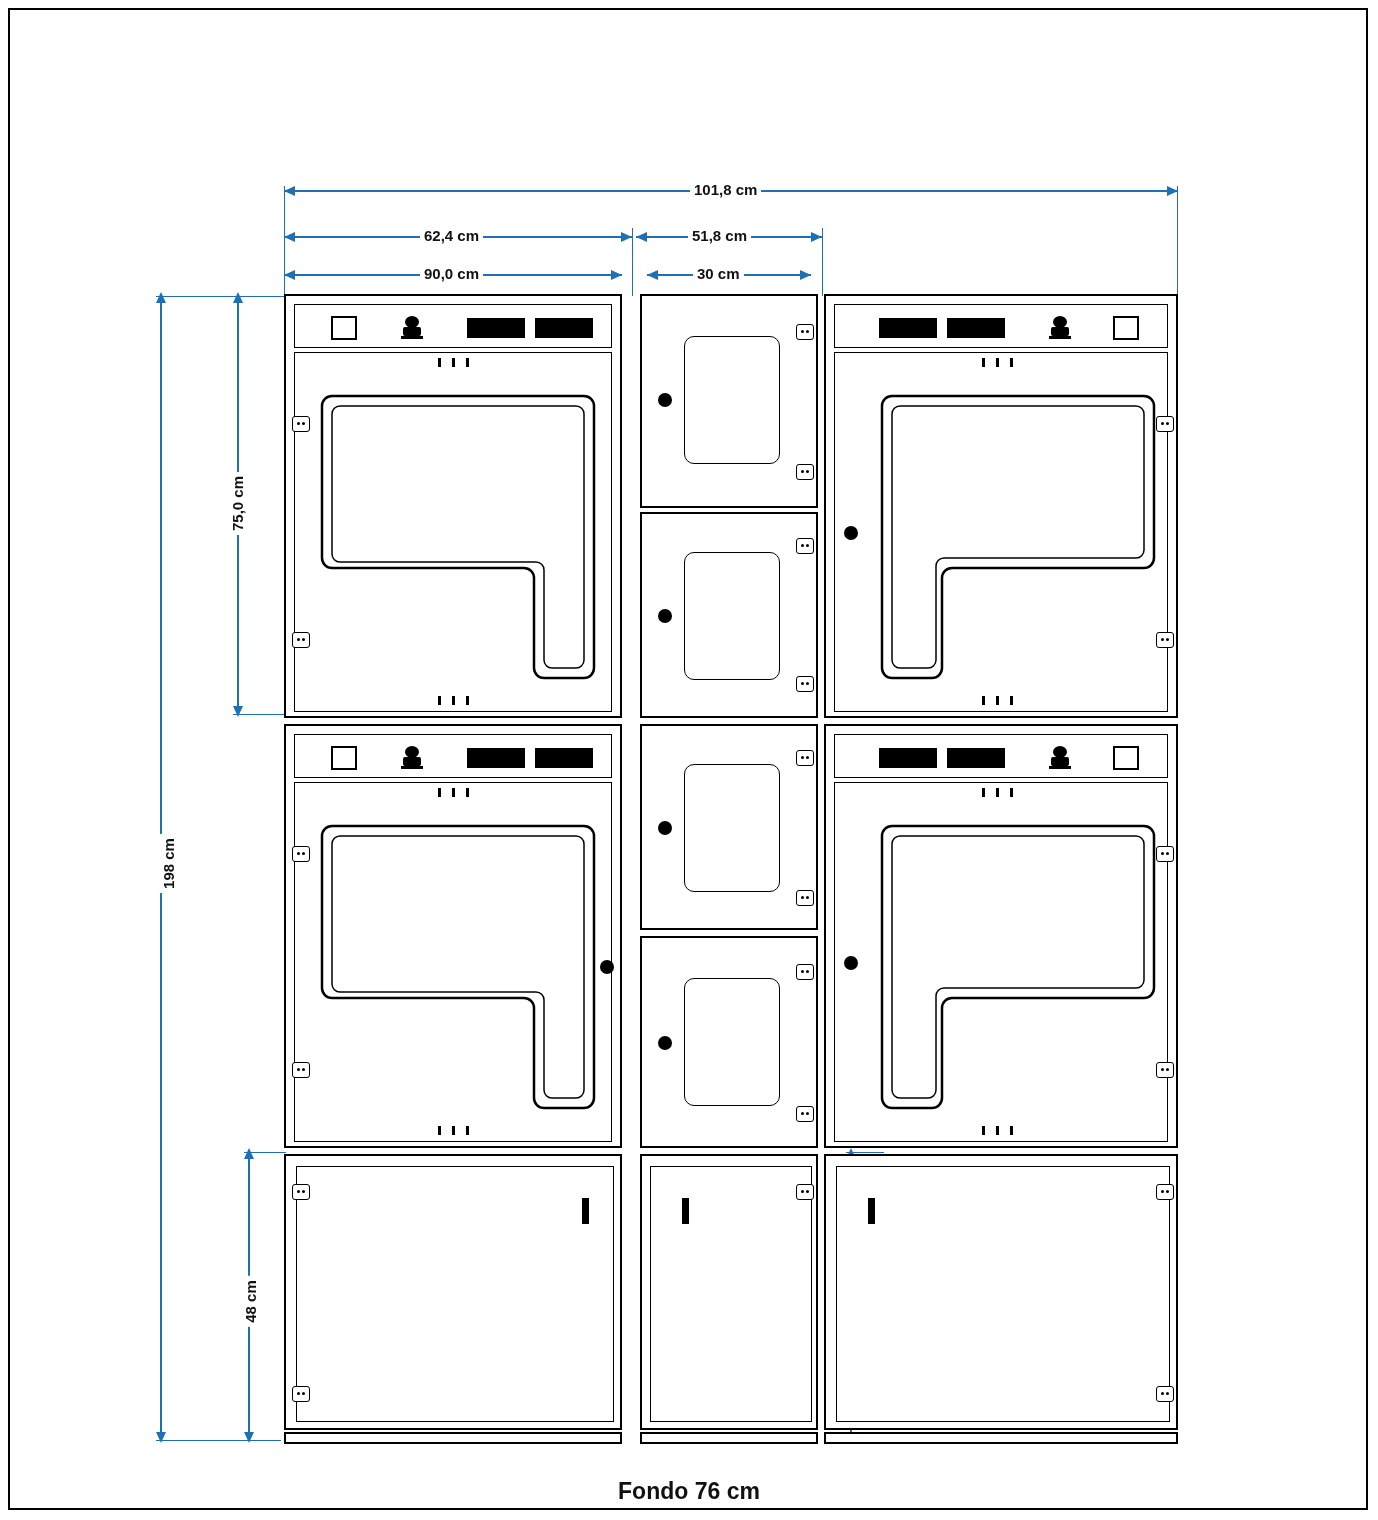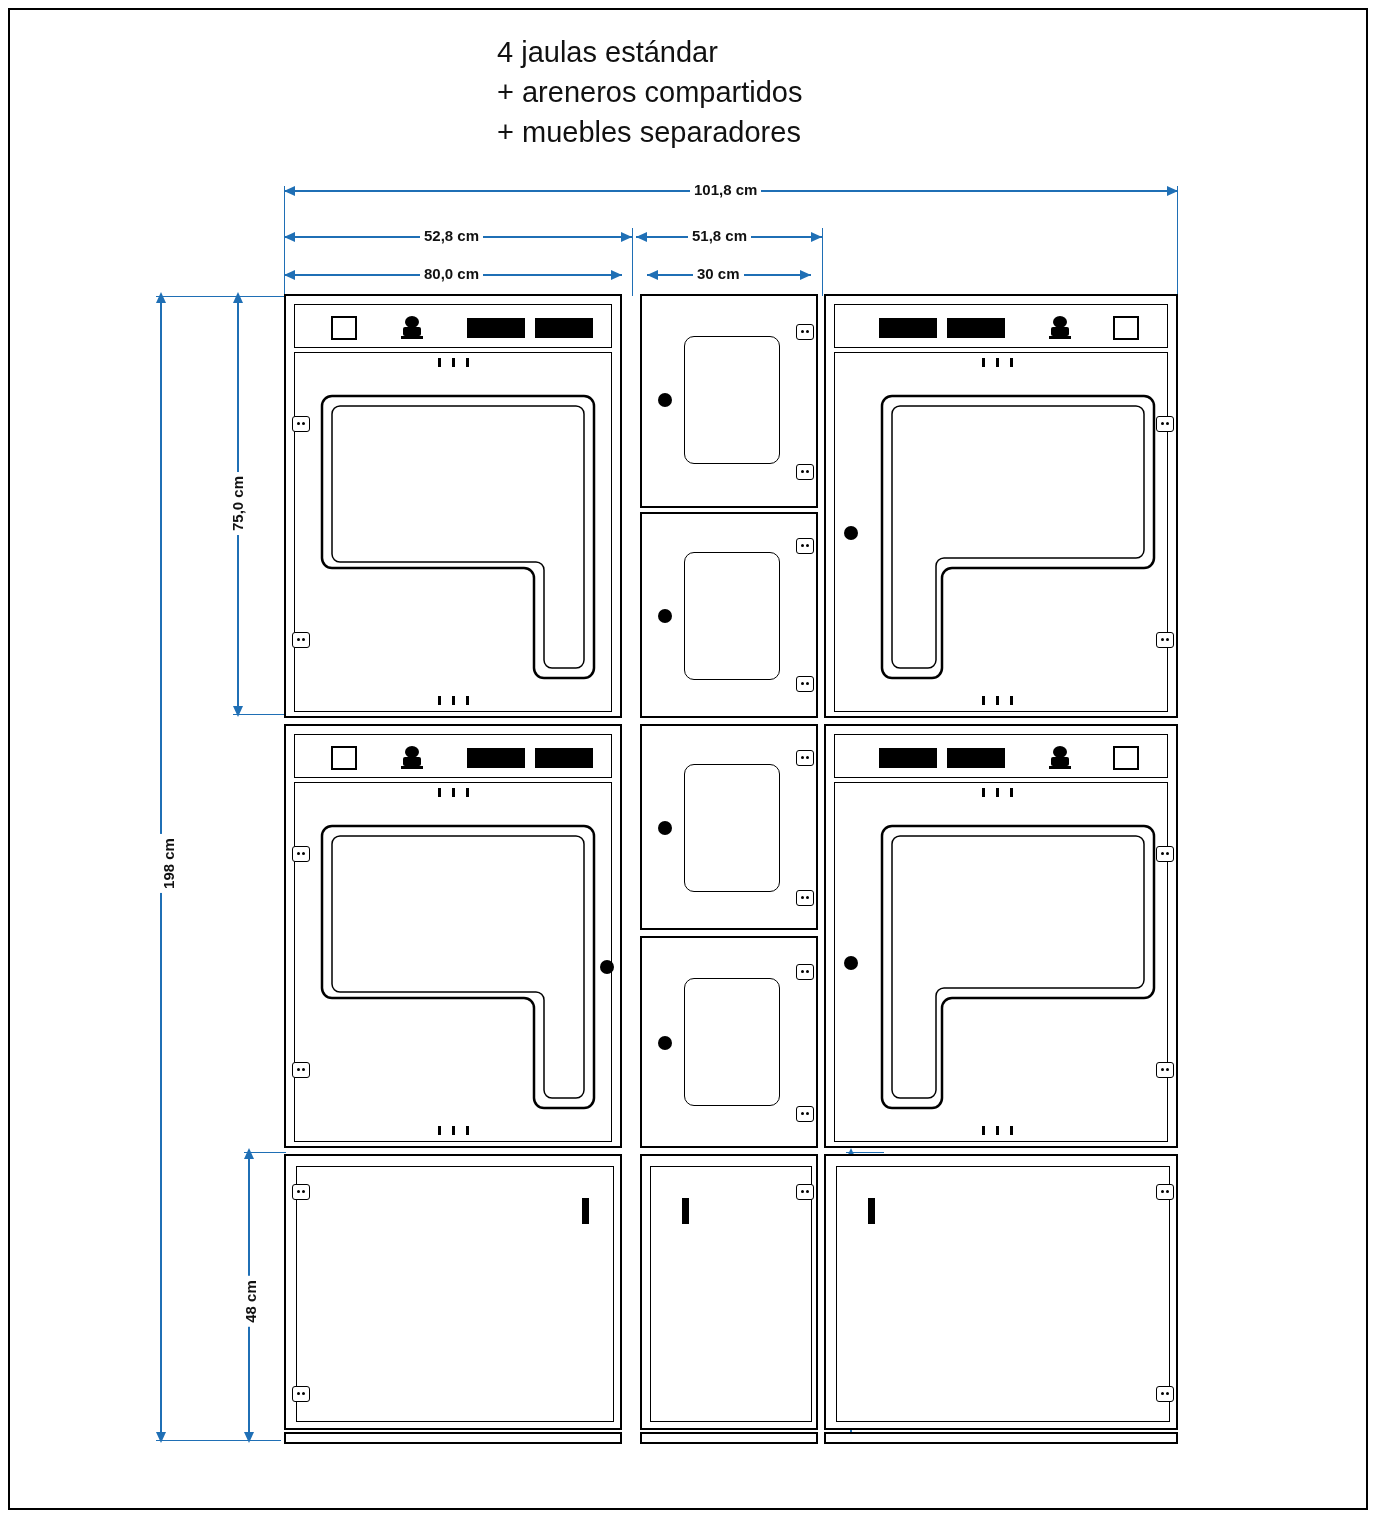--- a/index.html
+++ b/index.html
@@ -35,54 +35,51 @@
   .plinth{position:absolute;border:2px solid #000;box-sizing:border-box;background:#fff;}
   .doorL{position:absolute;}
   svg{display:block;}
 </style>
 </head>
 <body>
 
 <div id="stage">
   <div class="frame"></div>
 
-  <div class="title">4 jaulas estándar
-+ areneros compartidos
-+ muebles separadores</div>
 
   <div>
     <div class="dline" style="left:284px;top:190px;width:894px;height:1.6px;"></div>
     <div class="arrowL" style="left:284px;top:186px;"></div>
     <div class="arrowR" style="left:1167px;top:186px;"></div>
     <div class="ext" style="left:284px;top:186px;height:110px;"></div>
     <div class="ext" style="left:1177px;top:186px;height:110px;"></div>
     <div class="dlabel" style="left:690px;top:181px;">101,8 cm</div>
   </div>
 
   <div>
     <div class="dline" style="left:284px;top:236px;width:348px;height:1.6px;"></div>
     <div class="arrowL" style="left:284px;top:232px;"></div>
     <div class="arrowR" style="left:621px;top:232px;"></div>
     <div class="ext" style="left:632px;top:228px;height:68px;"></div>
-    <div class="dlabel" style="left:420px;top:227px;">52,8 cm</div>
+    <div class="dlabel" style="left:420px;top:227px;">62,4 cm</div>
   </div>
 
   <div>
     <div class="dline" style="left:636px;top:236px;width:186px;height:1.6px;"></div>
     <div class="arrowL" style="left:636px;top:232px;"></div>
     <div class="arrowR" style="left:811px;top:232px;"></div>
     <div class="ext" style="left:822px;top:228px;height:68px;"></div>
     <div class="dlabel" style="left:688px;top:227px;">51,8 cm</div>
   </div>
 
   <div>
     <div class="dline" style="left:284px;top:274px;width:338px;height:1.6px;"></div>
     <div class="arrowL" style="left:284px;top:270px;"></div>
     <div class="arrowR" style="left:611px;top:270px;"></div>
-    <div class="dlabel" style="left:420px;top:265px;">80,0 cm</div>
+    <div class="dlabel" style="left:420px;top:265px;">90,0 cm</div>
   </div>
 
   <div>
     <div class="dline" style="left:647px;top:274px;width:164px;height:1.6px;"></div>
     <div class="arrowL" style="left:647px;top:270px;"></div>
     <div class="arrowR" style="left:800px;top:270px;"></div>
     <div class="dlabel" style="left:693px;top:265px;">30 cm</div>
   </div>
 
   <div>
@@ -318,13 +315,14 @@
     <div class="panel" style="left:10px;top:10px;width:334px;height:256px;"></div>
     <div class="bar" style="left:42px;top:42px;"></div>
     <div class="hinge" style="left:330px;top:28px;"></div>
     <div class="hinge" style="left:330px;top:230px;"></div>
   </div>
 
   <div class="plinth" style="left:284px;top:1432px;width:338px;height:12px;"></div>
   <div class="plinth" style="left:640px;top:1432px;width:178px;height:12px;"></div>
   <div class="plinth" style="left:824px;top:1432px;width:354px;height:12px;"></div>
 
+  <div class="footer">Fondo 76 cm</div>
 </div>
 
 </body></html>

